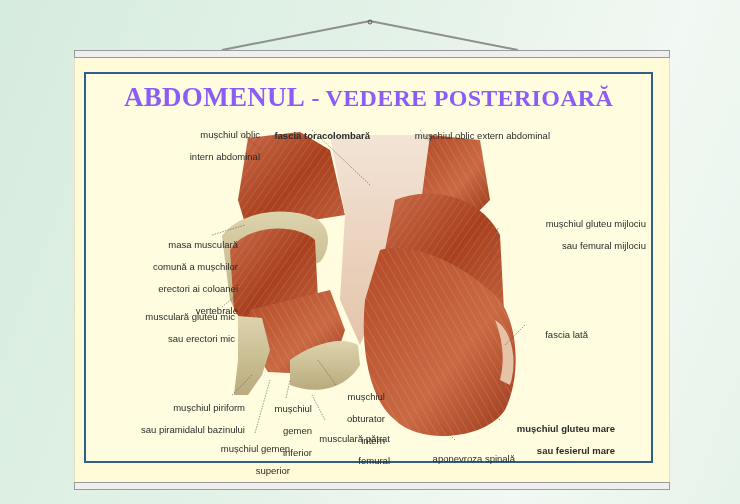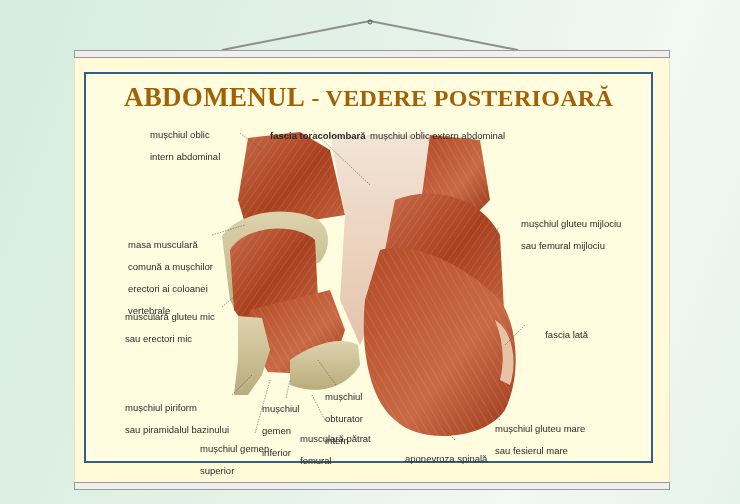--- a/index.html
+++ b/index.html
@@ -19,29 +19,29 @@
     position: absolute; left: 74px; top: 58px; width: 596px; height: 424px;
     background: #fffbd9; box-sizing: border-box;
     border-left: 1px solid #e4dfbc; border-right: 1px solid #e4dfbc;
   }
   .frame {
     position: absolute; left: 84px; top: 72px; width: 569px; height: 391px;
     border: 2px solid #2f5f8a; box-sizing: border-box; background: #fffce0;
   }
   .title {
     position: absolute; left: 84px; top: 82px; width: 569px; text-align: center;
-    font-family: "Liberation Serif", serif; font-weight: bold; color: #a16207;
+    font-family: "Liberation Serif", serif; font-weight: bold; color: #8b5cf6;
     font-size: 27px; letter-spacing: 0.3px; white-space: nowrap;
   }
   .title .big { font-size: 27px; }
   .title .small { font-size: 24px; }
   .illustration { position: absolute; left: 84px; top: 120px; width: 569px; height: 340px; }
   .lbl {
     position: absolute; font-size: 9.5px; line-height: 11px; color: #2b2b2b;
-    text-align: left; white-space: pre-line;
+    text-align: right; white-space: pre-line;
   }
   .lbl span { display: block; }
 </style>
 </head>
 <body>
 
 <svg class="hanger" viewBox="0 0 740 60">
   <polyline points="222,50 370,21 518,50" fill="none" stroke="#8e8e8e" stroke-width="2"></polyline>
   <circle cx="370" cy="22" r="2" fill="none" stroke="#555" stroke-width="1"></circle>
 </svg>
@@ -162,21 +162,21 @@
 <div class="lbl" style="left:262px; top:392px; width:50px;">
   <span>mușchiul</span>
   <span>gemen</span>
   <span>inferior</span>
 </div>
 <div class="lbl" style="left:325px; top:380px; width:60px;">
   <span>mușchiul</span>
   <span>obturator</span>
   <span>intern</span>
 </div>
-<div class="lbl" style="left:495px; top:412px; width:120px;">
+<div class="lbl" style="left:495px; top:412px; width:120px;font-weight:bold;">
   <span>mușchiul gluteu mare</span>
   <span>sau fesierul mare</span>
 </div>
 <div class="lbl" style="left:300px; top:422px; width:90px;">
   <span>musculară pătrat</span>
   <span>femural</span>
 </div>
 <div class="lbl" style="left:200px; top:432px; width:90px;">
   <span>mușchiul gemen</span>
   <span>superior</span>

